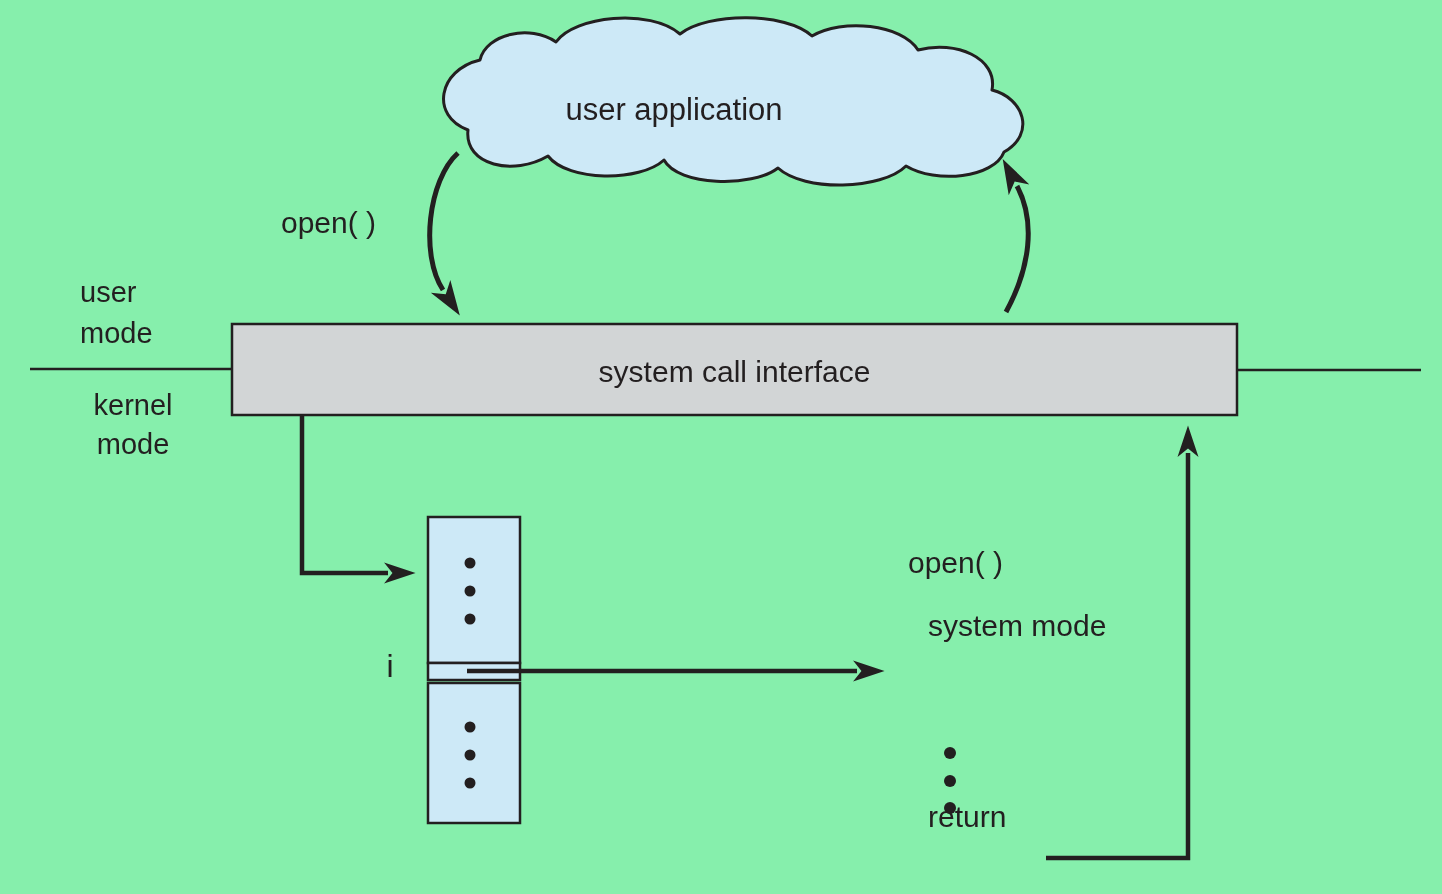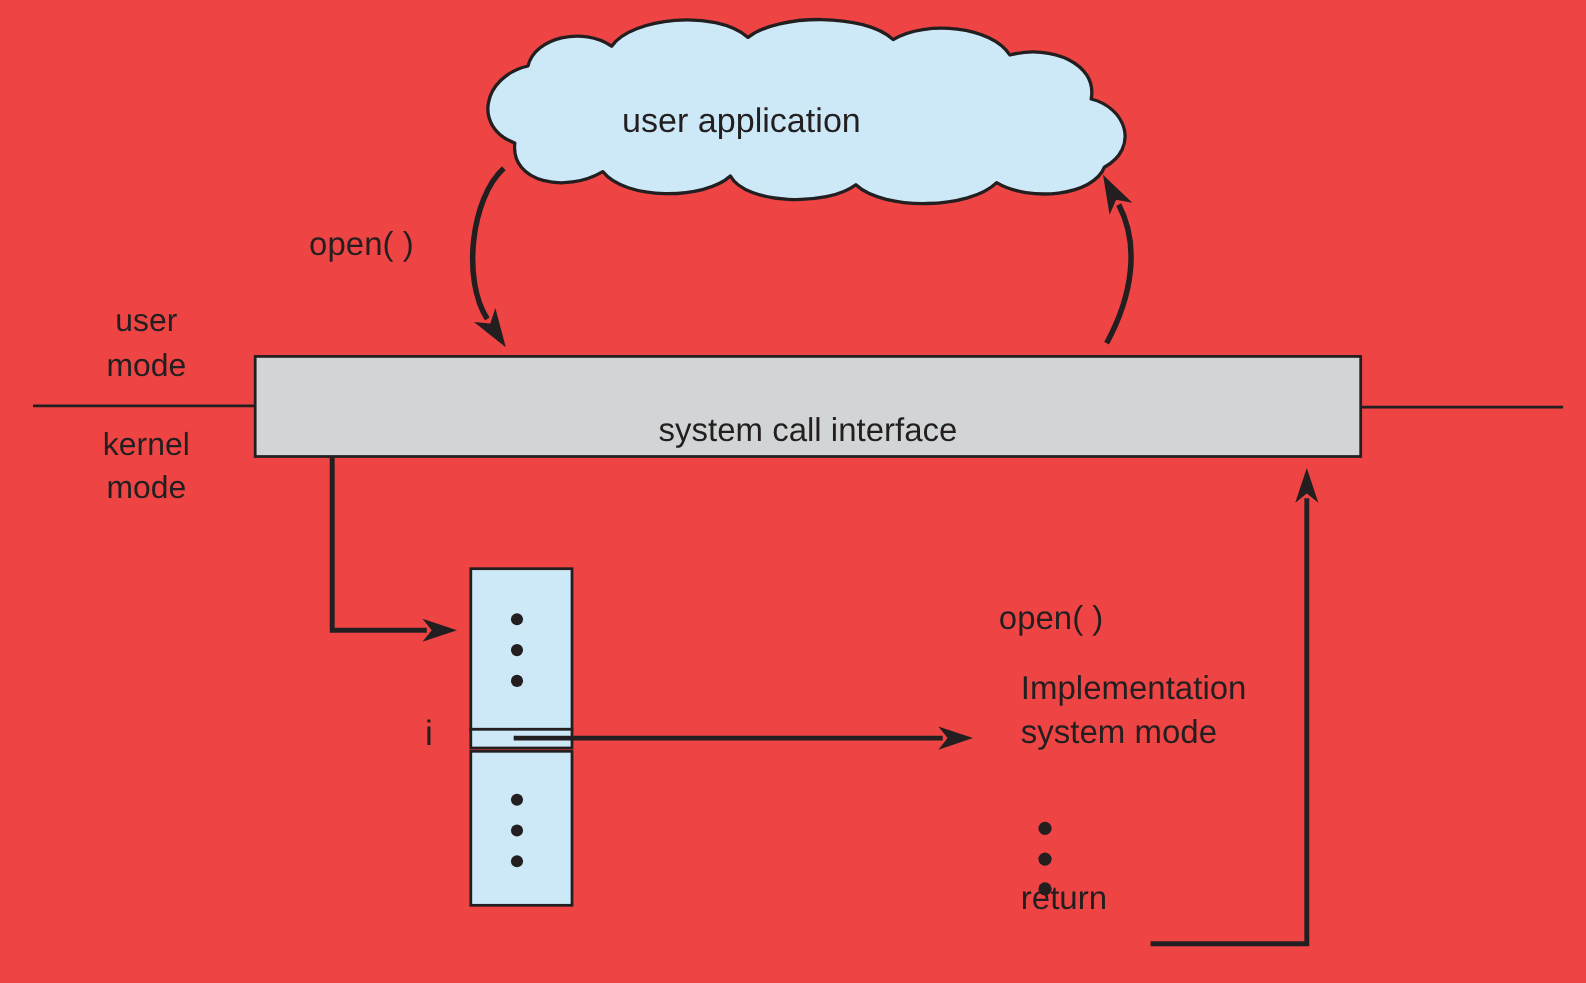--- a/index.html
+++ b/index.html
@@ -4,21 +4,21 @@
 <style>
   html, body {
     margin: 0;
     padding: 0;
     background: #ffffff;
   }
   #canvas {
     position: relative;
     width: 1442px;
     height: 894px;
-    background: #ef4444;
+    background: #86efac;
     font-family: "Liberation Sans", sans-serif;
     color: var(--text-color, #231f20);
     overflow: hidden;
   }
   #diagram-svg {
     position: absolute;
     left: 0;
     top: 0;
   }
   .lbl {
@@ -30,29 +30,29 @@
   .cloud-label {
     left: 474px; top: 92px; width: 400px;
     font-size: 31px; text-align: center;
   }
   .open-call-label {
     left: 281px; top: 206px;
     font-size: 30px;
   }
   .user-mode-label {
     left: 80px; top: 272px; width: 106px;
-    font-size: 29px; line-height: 41px; text-align: center;
+    font-size: 29px; line-height: 41px; 
   }
   .kernel-mode-label {
     left: 80px; top: 386px; width: 106px;
     font-size: 29px; line-height: 39px; text-align: center;
   }
   .syscall-bar-label {
     left: 532px; top: 355px; width: 405px;
-    font-size: 30px; text-align: center; margin-top: 20px;
+    font-size: 30px; text-align: center;
   }
   .i-label {
     left: 376px; top: 648px; width: 28px;
     font-size: 32px; text-align: center;
   }
   .open-right-label {
     left: 908px; top: 546px;
     font-size: 30px;
   }
   .impl-label {
@@ -137,19 +137,18 @@
 
   <div class="lbl wrap kernel-mode-label">kernel mode</div>
 
   <div class="lbl syscall-bar-label">system call interface</div>
 
   <div class="lbl i-label">i</div>
 
   <div class="lbl open-right-label">open( )</div>
 
   <div class="lbl impl-label">
-    <span>Implementation</span>
     <span>system mode</span>
   </div>
 
   <div class="lbl return-label">return</div>
 
 </div>
 
 </body></html>

